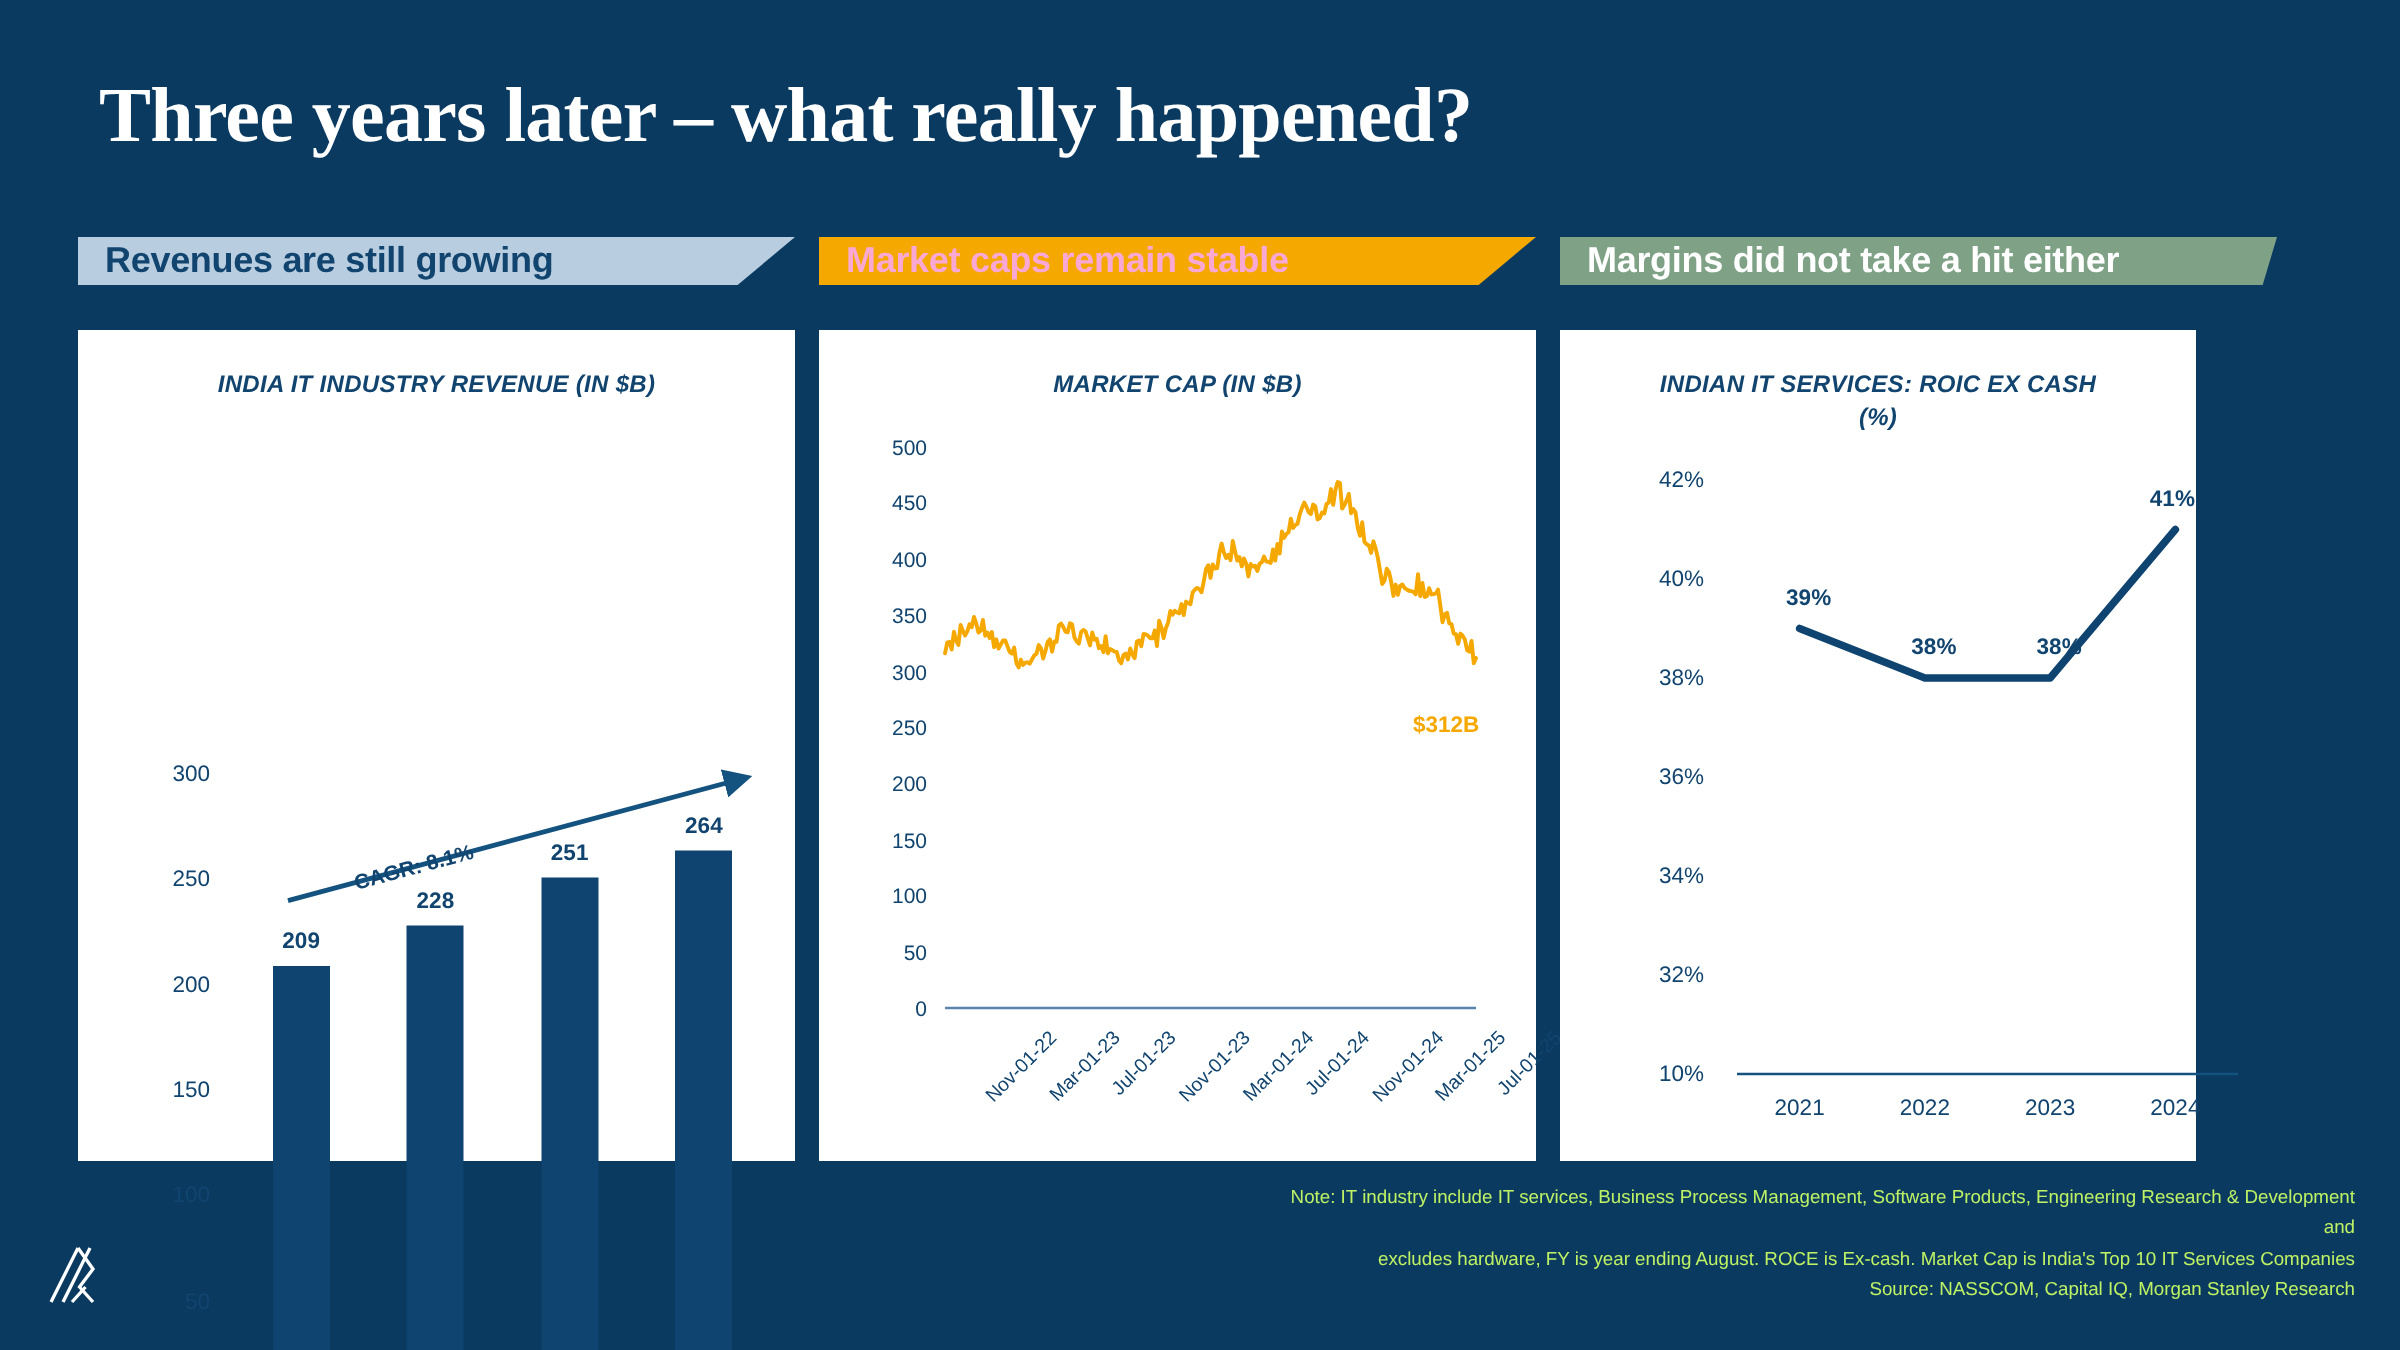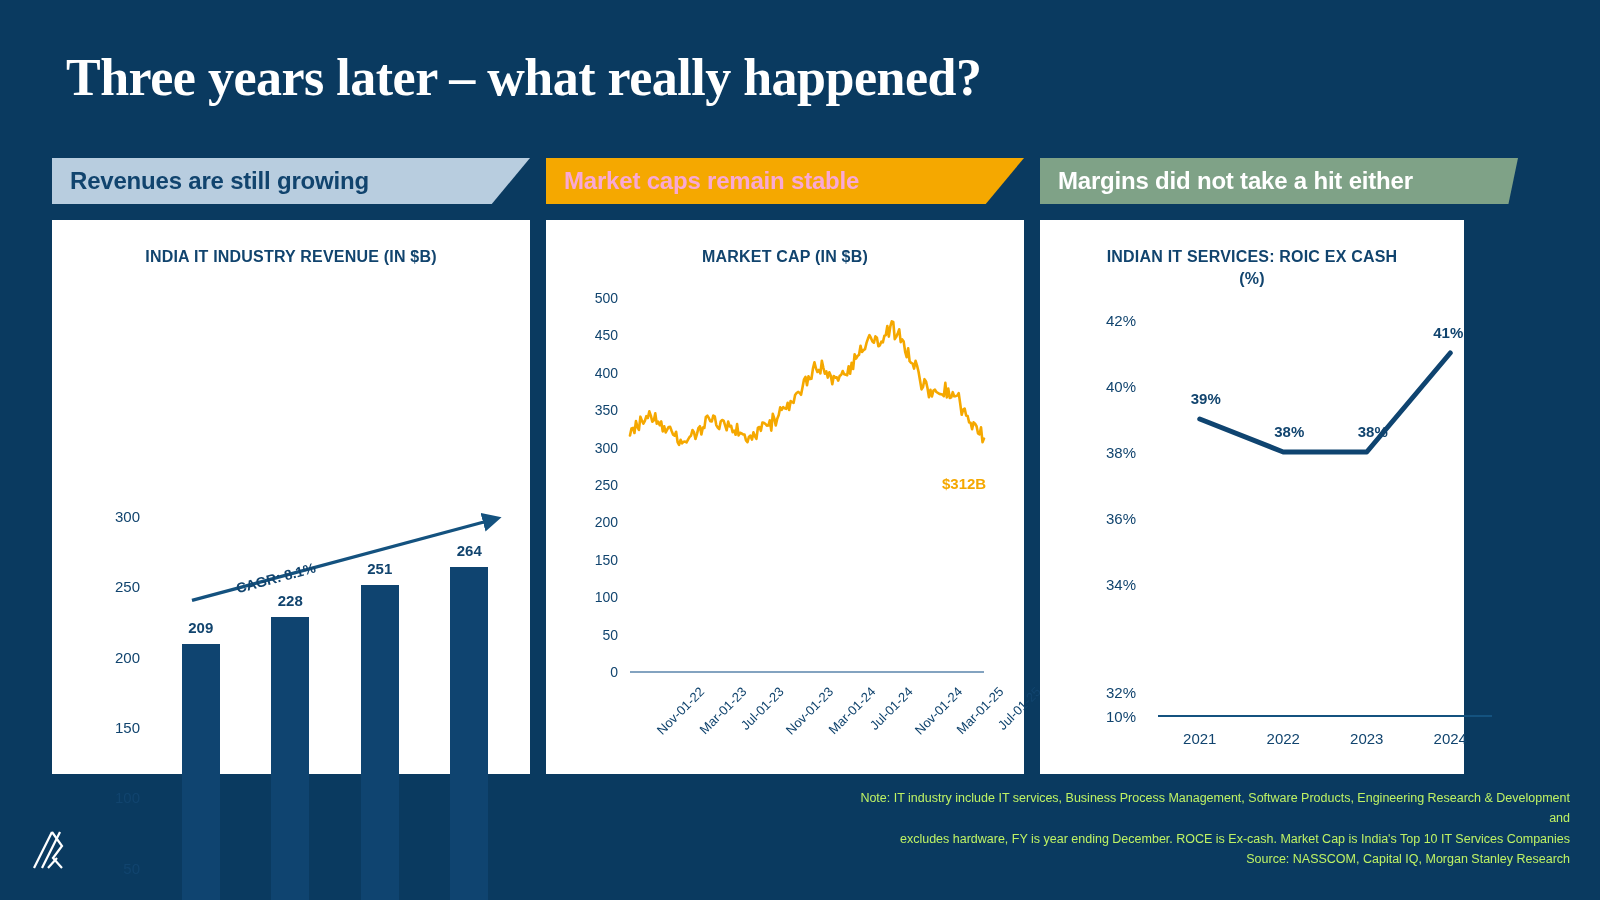--- a/index.html
+++ b/index.html
@@ -17,21 +17,21 @@
     font-family: "Liberation Serif", serif;
     font-weight: bold;
     font-size: 52px;
     letter-spacing: -0.5px;
     color: #ffffff;
     white-space: nowrap;
   }
 
   
   .banner {
-    position: absolute; top: 158px; height: 46px;
+    position: absolute; top: 158px; height: 32px;
     display: flex; align-items: center;
   }
   .banner .shape {
     position: absolute; inset: 0;
   }
   .banner .btext {
     position: relative;
     font-size: 24px; font-weight: bold;
     letter-spacing: -0.2px;
     white-space: nowrap;
@@ -56,20 +56,21 @@
   #card1 { left: 52px; width: 478px; }
   #card2 { left: 546px; width: 478px; }
   #card3 { left: 1040px; width: 424px; }
 
   .chart-title {
     position: absolute; left: 0; right: 0; top: 26px;
     text-align: center;
     font-size: 16px; font-weight: bold;
     color: #11446e; letter-spacing: 0.2px;
     line-height: 1.35;
+    font-style: italic;
   }
 
   .plot { position: absolute; left: 0; top: 0; width: 100%; height: 100%; }
 
   .axlabel {
     position: absolute;
     font-size: 15px; color: #11446e;
     white-space: nowrap;
   }
   .axlabel.right { transform: translate(-100%, -50%); }
@@ -202,21 +203,21 @@
       </div>
   </div>
 
   <div class="card" id="card3">
     <div class="chart-title">
       <div>INDIAN IT SERVICES: ROIC EX CASH</div>
       <div>(%)</div>
     </div>
     <div class="plot" id="plot3">
         <div class="axlabel right" style="left: 96px; top: 496px;">10%</div>
-        <div class="axlabel right" style="left: 96px; top: 430px; margin-top: 42px;">32%</div>
+        <div class="axlabel right" style="left: 96px; top: 430px;">32%</div>
         <div class="axlabel right" style="left: 96px; top: 364px;">34%</div>
         <div class="axlabel right" style="left: 96px; top: 298px;">36%</div>
         <div class="axlabel right" style="left: 96px; top: 232px;">38%</div>
         <div class="axlabel right" style="left: 96px; top: 166px;">40%</div>
         <div class="axlabel right" style="left: 96px; top: 100px;">42%</div>
         <svg width="478" height="554" style="position:absolute;left:0;top:0;">
           <line x1="118" y1="496" x2="452" y2="496" stroke="#14527f" stroke-width="1.8"></line>
           <path d="M159.75 199 L243.25 232 L326.75 232 L410.25 133" fill="none" stroke="#0f4470" stroke-width="5" stroke-linejoin="round" stroke-linecap="round"></path>
         </svg>
         <div class="dlabel" style="left: 165.75px; top: 187px;">39%</div>
@@ -225,21 +226,21 @@
         <div class="axlabel ctr" style="left: 243.25px; top: 510px;">2022</div>
         <div class="dlabel" style="left: 332.75px; top: 220px;">38%</div>
         <div class="axlabel ctr" style="left: 326.75px; top: 510px;">2023</div>
         <div class="dlabel" style="left: 408.25px; top: 121px;">41%</div>
         <div class="axlabel ctr" style="left: 410.25px; top: 510px;">2024</div>
       </div>
   </div>
 
   <div class="footnote">
     <div>Note: IT industry include IT services, Business Process Management, Software Products, Engineering Research &amp; Development and</div>
-    <div>excludes hardware, FY is year ending December. ROCE is Ex-cash. Market Cap is India's Top 10 IT Services Companies</div>
+    <div>excludes hardware, FY is year ending August. ROCE is Ex-cash. Market Cap is India's Top 10 IT Services Companies</div>
     <div>Source: NASSCOM, Capital IQ, Morgan Stanley Research</div>
   </div>
 
   <svg class="logo" viewBox="0 0 64 64">
     <g fill="none" stroke="#ffffff" stroke-width="2.2">
       <path d="M8 50 L26 14"></path>
       <path d="M16 50 L34 14"></path>
       <path d="M26 14 L36 28 L27 40 L36 50"></path>
       <path d="M22 50 L31 40"></path>
     </g>

